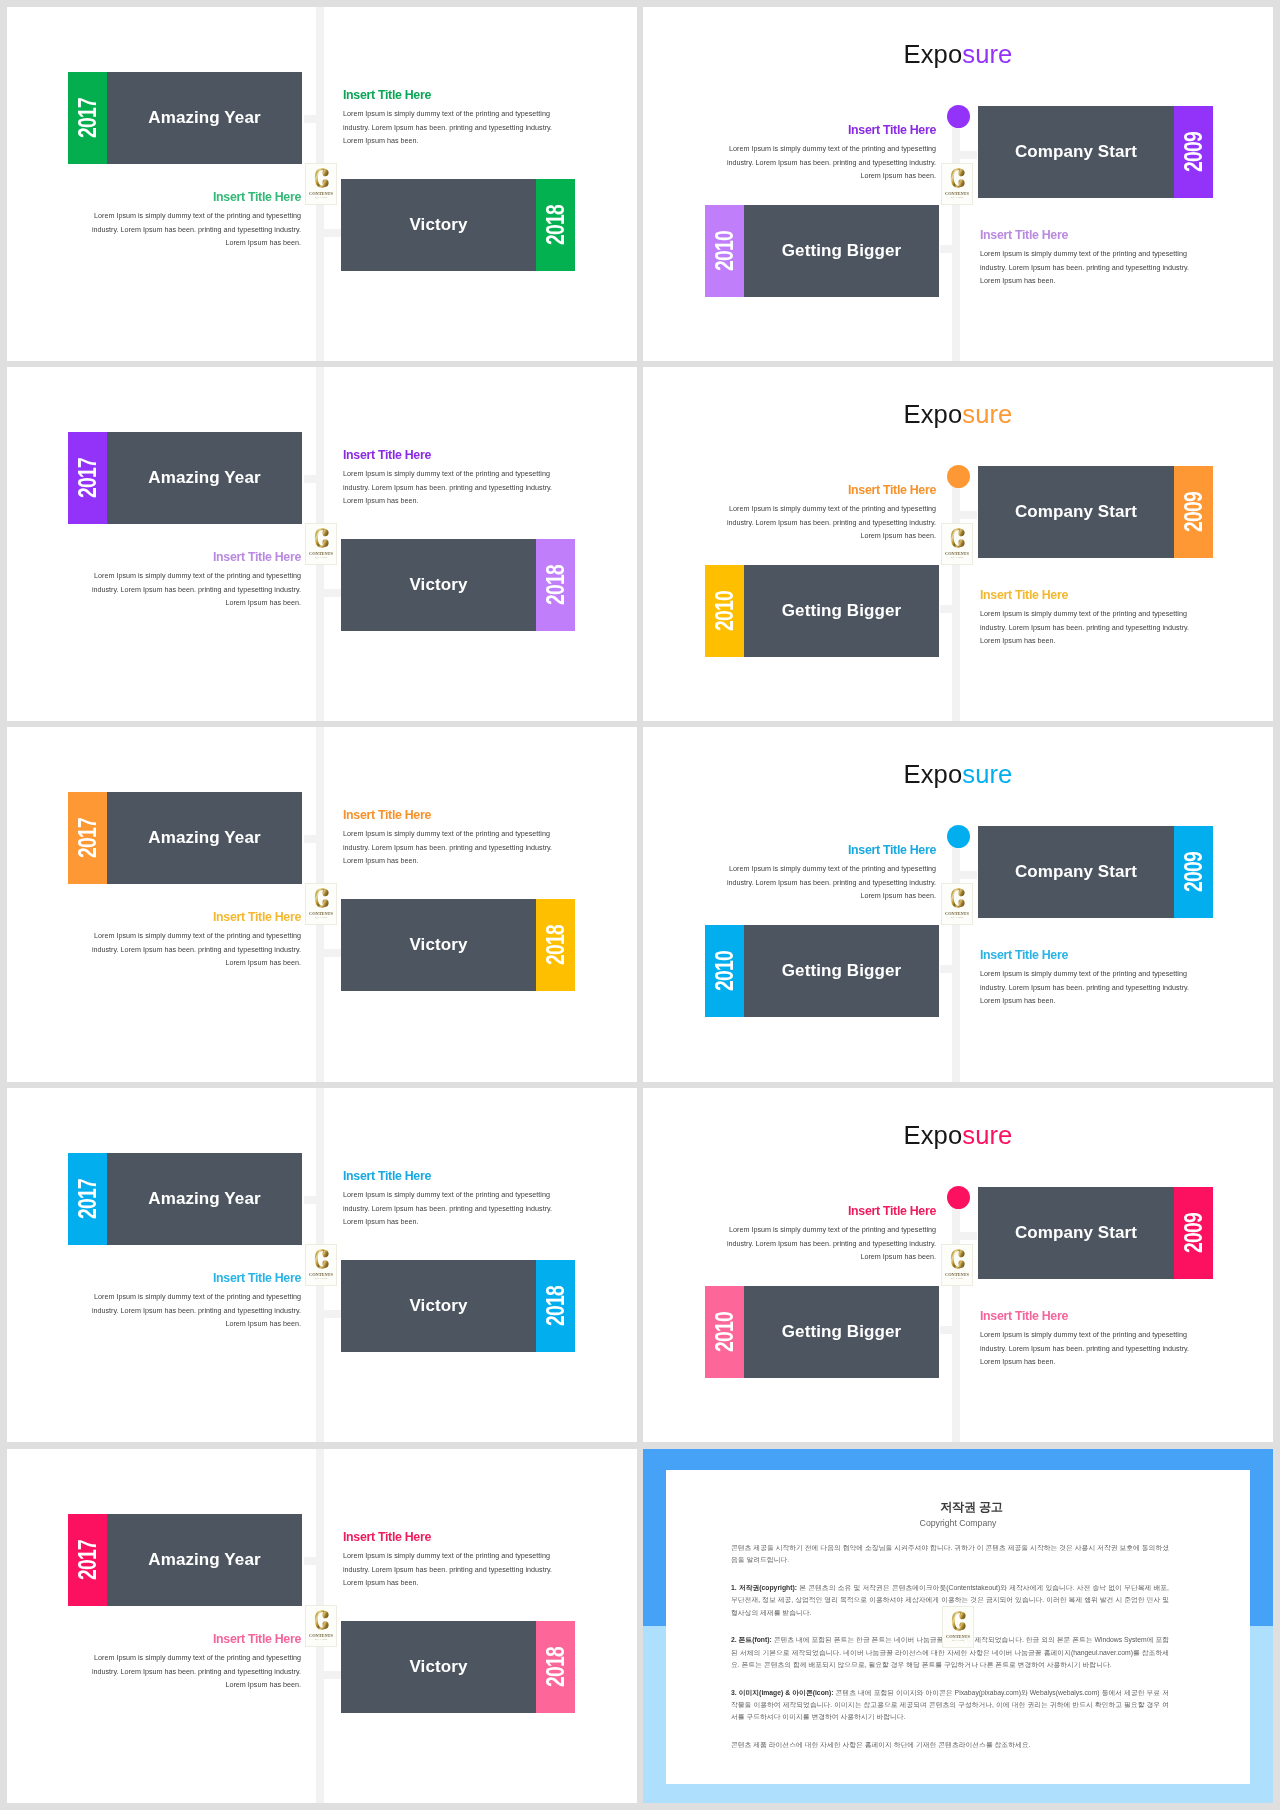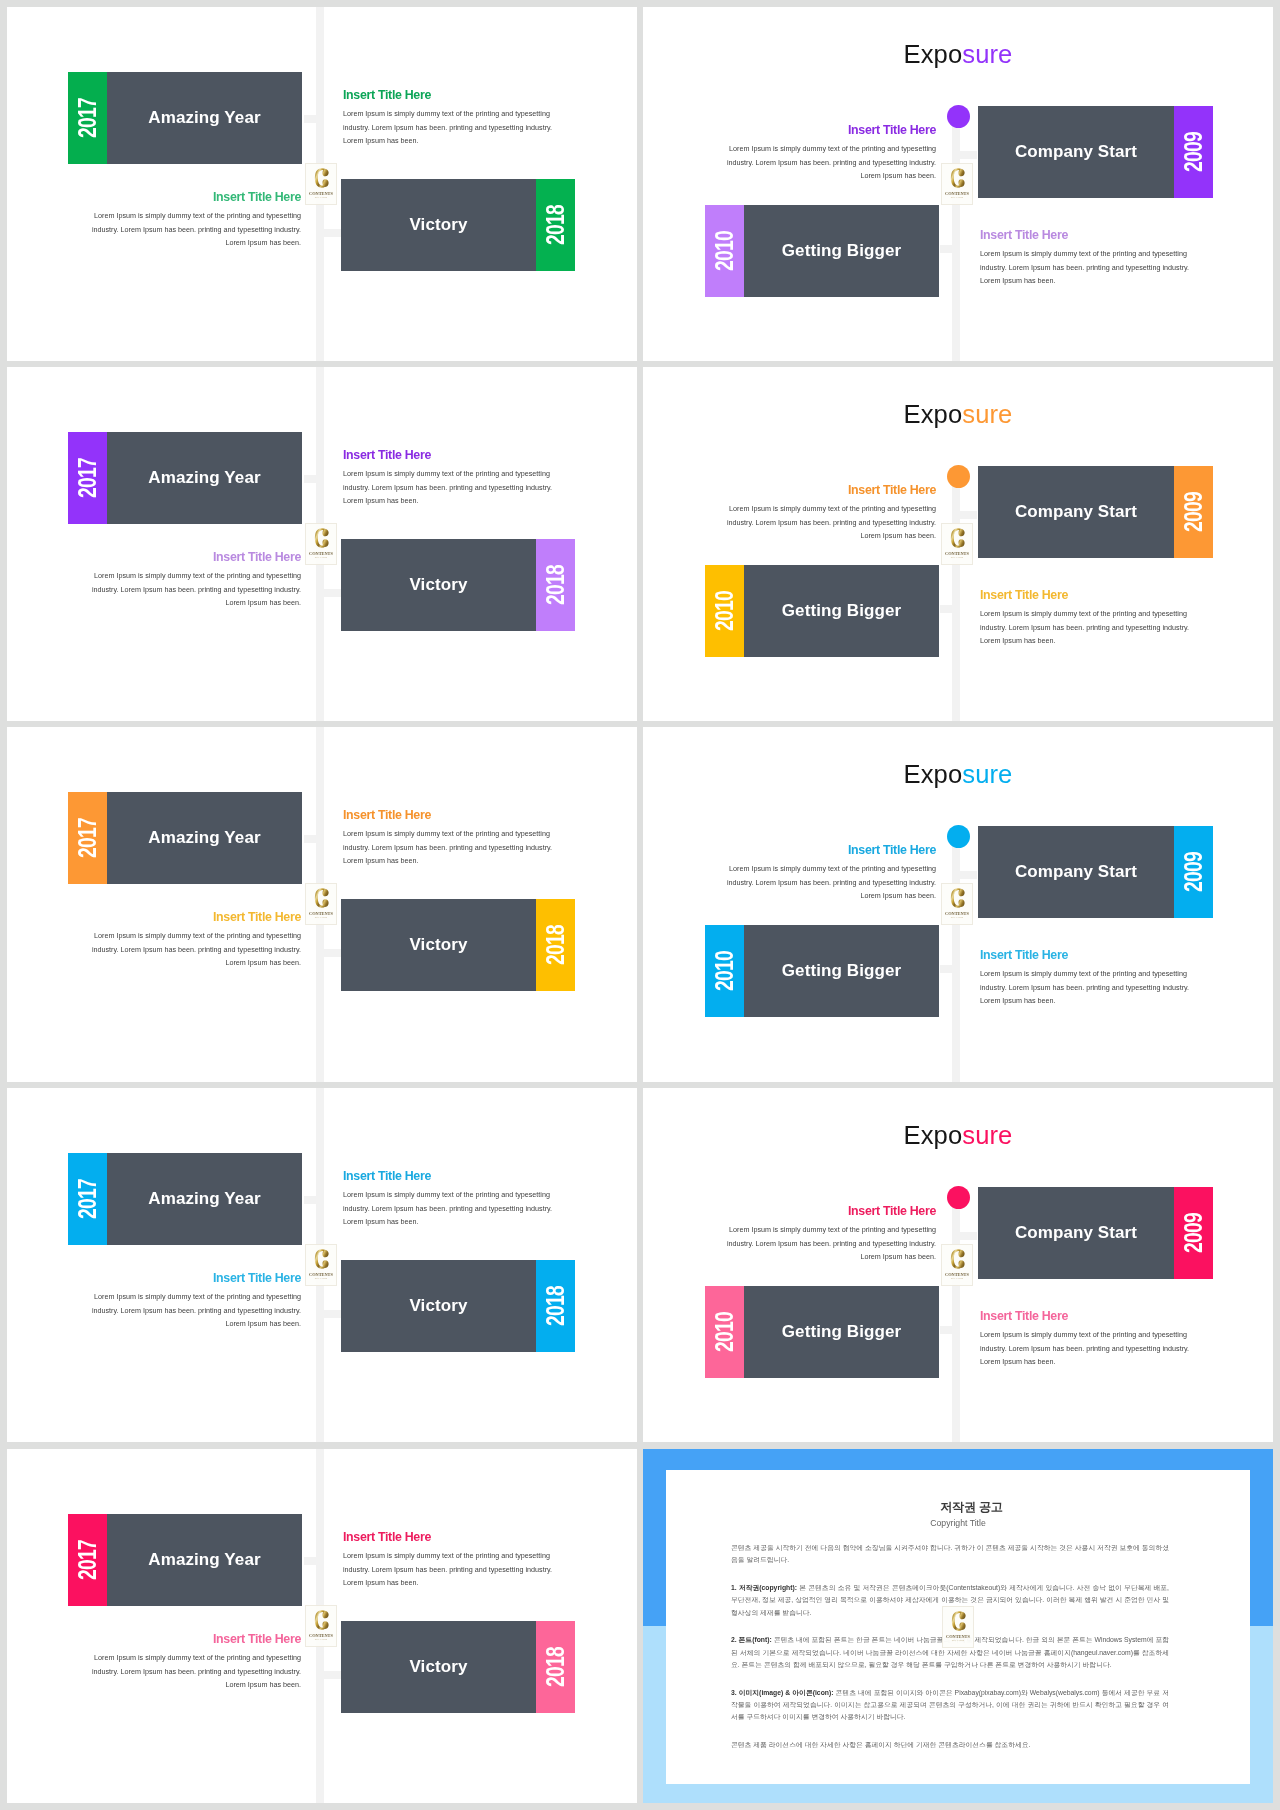--- a/index.html
+++ b/index.html
@@ -587,21 +587,21 @@
         <text x="30" y="61.2" text-anchor="middle" font-family="Liberation Serif, serif" font-weight="bold" font-size="8.6" letter-spacing="0.05" fill="#6a5930">CONTENTS</text>
         <text x="30" y="67.6" text-anchor="middle" font-family="Liberation Serif, serif" font-size="4.2" letter-spacing="0.3" fill="#b9a87c">MALL.COM</text>
       </svg>
     </div>
   </div>
   <div class="slide" style="left:643px;top:1449px;height:354px">
     <div class="cp-bg"></div>
     <div class="cp-page" style="left:23px;top:21px;width:584px;height:314px">
       <div style="position:absolute;left:0;top:29px;width:584px">
         <div class="cp-h1">저작권 공고</div>
-        <div class="cp-h2">Copyright Title</div>
+        <div class="cp-h2">Copyright Company</div>
       </div>
       <div style="position:absolute;left:65px;top:72px;width:438px">
         <p class="cp-p">콘텐츠 제공을 시작하기 전에 다음의 협약에 소장님을 시켜주셔야 합니다. 귀하가 이 콘텐츠 제공을 시작하는 것은 사용시 저작권 보호에 동의하셨음을 알려드립니다.</p>
         <p class="cp-p"><b>1. 저작권(copyright):</b><span> 본 콘텐츠의 소유 및 저작권은 콘텐츠메이크아웃(Contentstakeout)와 제작사에게 있습니다. 사전 승낙 없이 무단복제 배포, 무단전재, 정보 제공, 상업적인 영리 목적으로 이용하셔야 제삼자에게 이용하는 것은 금지되어 있습니다. 이러한 복제 행위 발견 시 준엄한 민사 및 형사상의 제재를 받습니다.</span></p>
         <p class="cp-p"><b>2. 폰트(font):</b><span> 콘텐츠 내에 포함된 폰트는 한글 폰트는 네이버 나눔글꼴의 서체로 제작되었습니다. 한글 외의 본문 폰트는 Windows System에 포함된 서체의 기본으로 제작되었습니다. 네이버 나눔글꼴 라이선스에 대한 자세한 사항은 네이버 나눔글꼴 홈페이지(hangeul.naver.com)를 참조하세요. 폰트는 콘텐츠의 함께 배포되지 않으므로, 필요할 경우 해당 폰트를 구입하거나 다른 폰트로 변경하여 사용하시기 바랍니다.</span></p>
         <p class="cp-p"><b>3. 이미지(image) &amp; 아이콘(icon):</b><span> 콘텐츠 내에 포함된 이미지와 아이콘은 Pixabay(pixabay.com)와 Webalys(webalys.com) 등에서 제공한 무료 저작물을 이용하여 제작되었습니다. 이미지는 참고용으로 제공되며 콘텐츠의 구성하거나, 이에 대한 권리는 귀하에 반드시 확인하고 필요할 경우 여서를 구드하셔다 이미지를 변경하여 사용하시기 바랍니다.</span></p>
         <p class="cp-p">콘텐츠 제품 라이선스에 대한 자세한 사항은 홈페이지 하단에 기재한 콘텐츠라이선스를 참조하세요.</p>
       </div>
     </div>
     <div class="logo" style="left:299px;top:157px">

